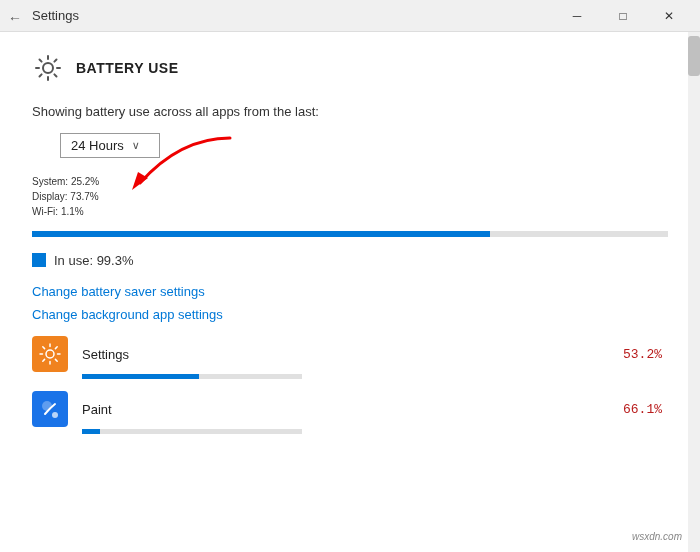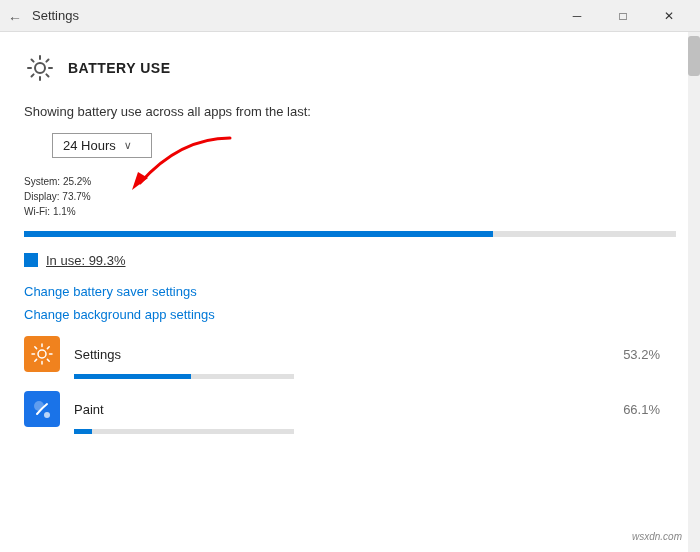--- a/index.html
+++ b/index.html
@@ -51,21 +51,21 @@
 
     
     .content-area {
       display: flex;
       height: calc(552px - 32px);
     }
 
     
     .main-panel {
       flex: 1;
-      padding: 20px 24px;
+      padding: 20px 32px;
       overflow-y: auto;
       background: #fff;
       position: relative;
     }
 
     
     .page-header {
       display: flex;
       align-items: center;
       margin-bottom: 20px;
@@ -138,21 +138,20 @@
       background: #0078d7;
       border-radius: 0;
     }
 
     
     .legend-item {
       display: flex;
       font-size: 13px;
       color: #333;
       margin-bottom: 4px;
-      text-decoration: underline;
     }
     .legend-box {
       width: 14px;
       height: 14px;
       margin-right: 8px;
       flex-shrink: 0;
     }
     .legend-box.blue { background: #0078d7; }
     .legend-box.gray { background: #b0b0b0; }
 
@@ -190,22 +189,23 @@
     .app-icon.paint-blue {
       background: #1a73e8;
     }
     .app-name {
       font-size: 13px;
       color: #222;
       flex: 1;
     }
     .app-percent {
       font-size: 13px;
-      color: #737373;
-      margin-right: 16px;
+      color: #b91c1c;
+      margin-right: 6px;
+      font-family: Liberation Mono, monospace;
     }
     .app-bar-row {
       margin-left: 50px;
       margin-bottom: 12px;
     }
     .app-bar-outer {
       width: 220px;
       height: 5px;
       background: #e0e0e0;
     }

